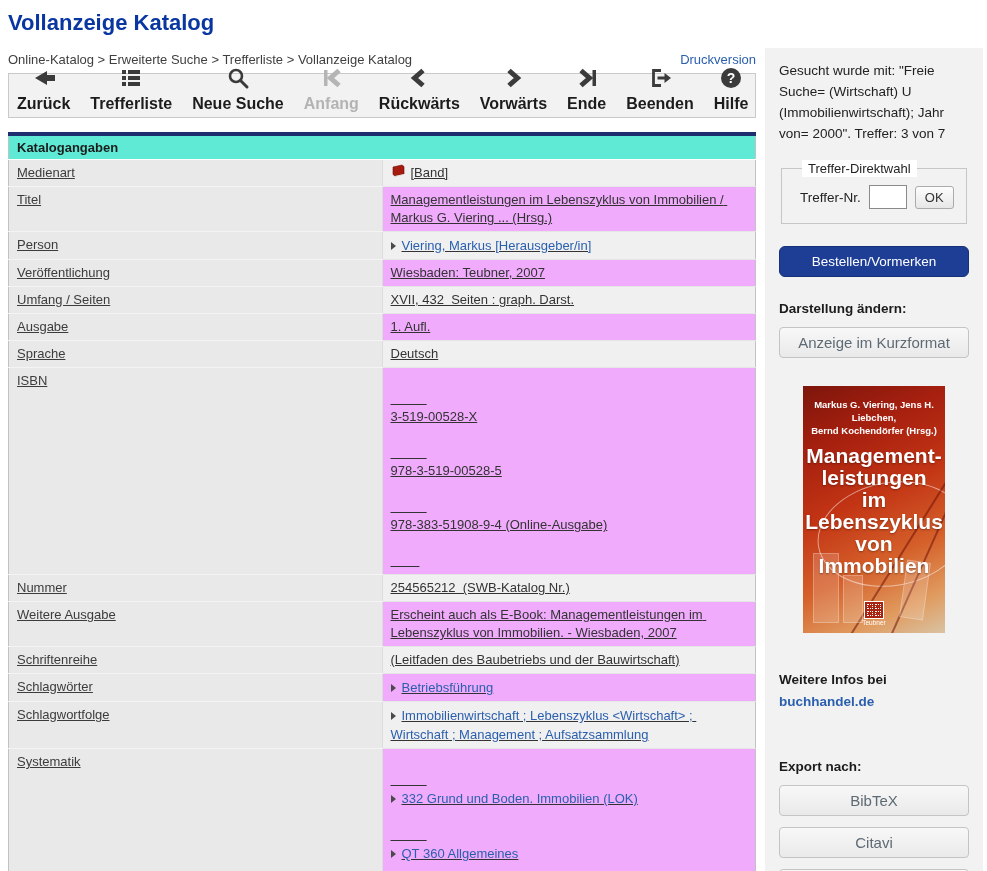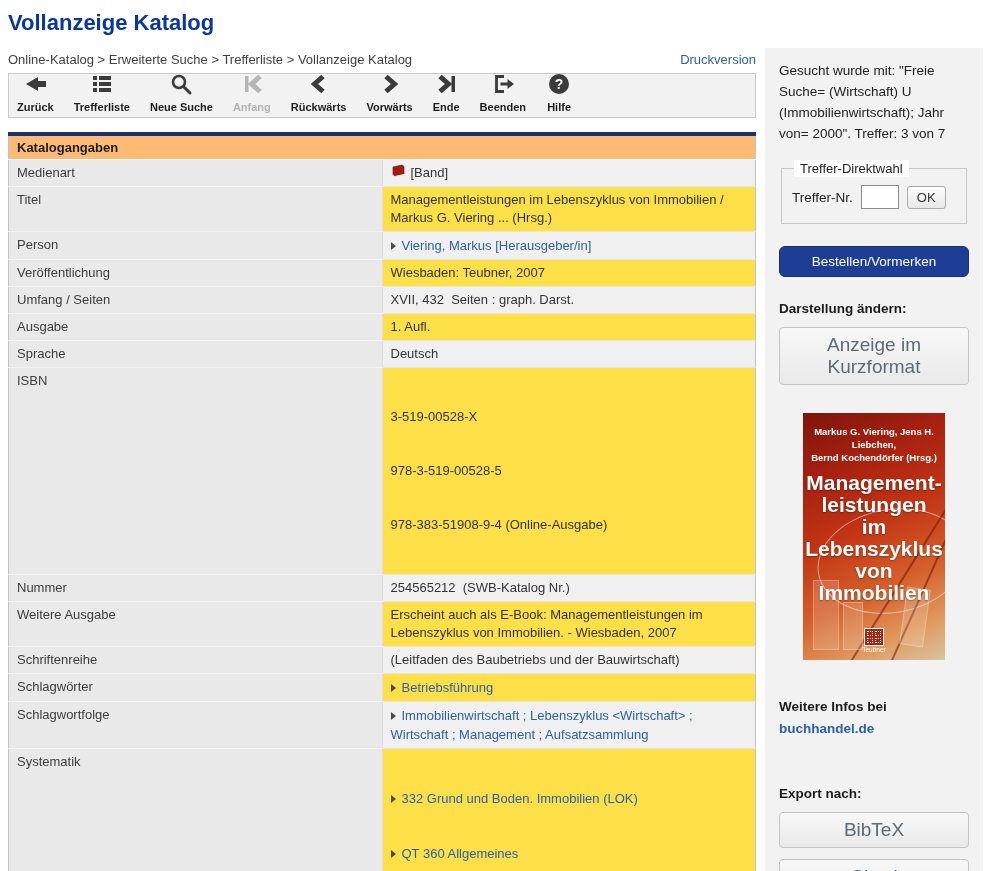--- a/index.html
+++ b/index.html
@@ -11,57 +11,57 @@
 
   h1.page-title { font-size:22px; font-weight:bold; color:#0a36a2; margin:10px 0 16px 0; }
 
   .crumbrow { display:flex; justify-content:space-between; align-items:flex-end;
     font-size:13px; color:#3f3f3f; margin-bottom:6px; }
   .crumbrow a { color:#2a5fae; cursor:pointer; }
 
   .toolbar { border:1px solid #c9c9c9; background:#f2f2f2; display:flex;
     align-items:flex-end; padding:5px 8px 4px 8px; gap:20px; height:45px; }
   .tb-item { display:flex; flex-direction:column; align-items:center; cursor:pointer; }
-  .tb-item .lab { font-size:11px; font-weight:bold; color:#1c1c1c; margin-top:1px; white-space:nowrap;text-align:right; }
+  .tb-item .lab { font-size:16px; font-weight:bold; color:#1c1c1c; margin-top:1px; white-space:nowrap;text-align:right; }
   .tb-item.disabled .lab { color:#b3b3b3; }
 
   .navy-bar { height:4px; background:#1d2f6e; margin-top:14px; }
 
   table.cat { width:100%; border-collapse:collapse; border:1px solid #c2c2c2;
     border-top:none; font-size:13px; table-layout:fixed; }
-  table.cat th.cat-head { text-align:left; background:#fdba74; font-weight:bold;
+  table.cat th.cat-head { text-align:left; background:#5eead4; font-weight:bold;
     color:#1c1c1c; padding:4px 8px; border-bottom:1px solid #fff; }
-  table.cat td { vertical-align:top; padding:4px 8px; line-height:18px; }
+  table.cat td { vertical-align:top; padding:4px 8px; line-height:18px;text-decoration:underline; }
   table.cat td.lbl { width:186px; background:#e9e9e9; color:#3c3c3c;
     border-bottom:1px solid #f4f4f4; border-right:1px solid #dcdcdc; }
-  table.cat td.val { background:#fde047; border-bottom:1px solid #e5e5e5; white-space:pre-wrap; }
+  table.cat td.val { background:#f0abfc; border-bottom:1px solid #e5e5e5; white-space:pre-wrap; }
   table.cat tbody tr:nth-child(odd) td.val { background:#f0f0f0; }
   .cat a, .ex a { color:#2a5fae; text-decoration:none; cursor:pointer; }
   .arrow { display:inline-block; width:0; height:0; border-left:5px solid #4a4a4a;
     border-top:4px solid transparent; border-bottom:4px solid transparent; margin-right:6px; }
   .linkline { line-height:19px; }
   .mediatype { display:flex; align-items:flex-end; gap:5px; }
 
   .sidebar { position:absolute; left:765px; top:48px; width:218px; height:823px;
     background:#f2f2f2; padding:12px 14px; overflow:hidden; font-size:13.5px; }
   .search-info { line-height:21px; color:#222; }
-  fieldset.direct { margin:16px 2px 0 2px; border:1px solid #c6c6c6; padding:8px 10px 14px 10px; }
+  fieldset.direct { margin:16px 2px 0 2px; border:1px solid #c6c6c6; padding:8px 10px 14px 18px; }
   fieldset.direct legend { background:#fff; padding:1px 6px; margin-left:2px; font-size:13px; color:#222; }
   .direct-row { display:flex; align-items:center; gap:8px; }
   .direct-row label { color:#222;text-align:right; }
   .direct-row input { width:38px; height:24px; border:1px solid #8a8a8a; background:#fff; padding:2px 4px; font-size:13px; }
   .btn-ok { padding:3px 9px; border:1px solid #ababab; border-radius:3px;
     background:linear-gradient(#fdfdfd,#e7e7e7); color:#333; font-size:13px; cursor:pointer; }
   .order-btn { display:block; width:100%; margin-top:22px; background:#1d3e94; color:#fff;
     border:1px solid #16307a; border-radius:6px; padding:7px 0; font-size:13.5px;
     text-align:center; cursor:pointer; font-family:inherit; }
   .section-label { font-weight:bold; color:#1c1c1c; margin-top:24px; }
   .gray-btn { display:block; width:100%; margin-top:11px; padding:6px 0;
     background:linear-gradient(#f8f8f8,#e9e9e9); border:1px solid #c4c4c4; border-radius:4px;
-    color:#5e6a74; font-size:19px; text-align:center; cursor:pointer; font-family:inherit; }
+    color:#5e6a74; font-size:15px; text-align:center; cursor:pointer; font-family:inherit; }
 
   .cover { width:142px; height:247px; margin:28px auto 0 auto; position:relative; overflow:hidden;
     background:linear-gradient(155deg,#7e150c 0%,#a6200f 22%,#c23414 45%,#d5602a 68%,#e09a5e 86%,#d9c3a3 100%); }
   .cover .ellipse { position:absolute; left:14px; top:96px; width:150px; height:104px;
     border:1px solid rgba(255,255,255,.5); border-radius:50%; transform:rotate(-10deg); }
   .cover .slash1,.cover .slash2 { position:absolute; width:2px; height:220px; background:rgba(110,16,8,.55); }
   .cover .slash1 { left:96px; top:60px; transform:rotate(32deg); }
   .cover .slash2 { left:118px; top:70px; transform:rotate(24deg); }
   .cover .bld1,.cover .bld2,.cover .bld3 { position:absolute; background:rgba(255,255,255,.16);
     border:1px solid rgba(255,255,255,.25); }

